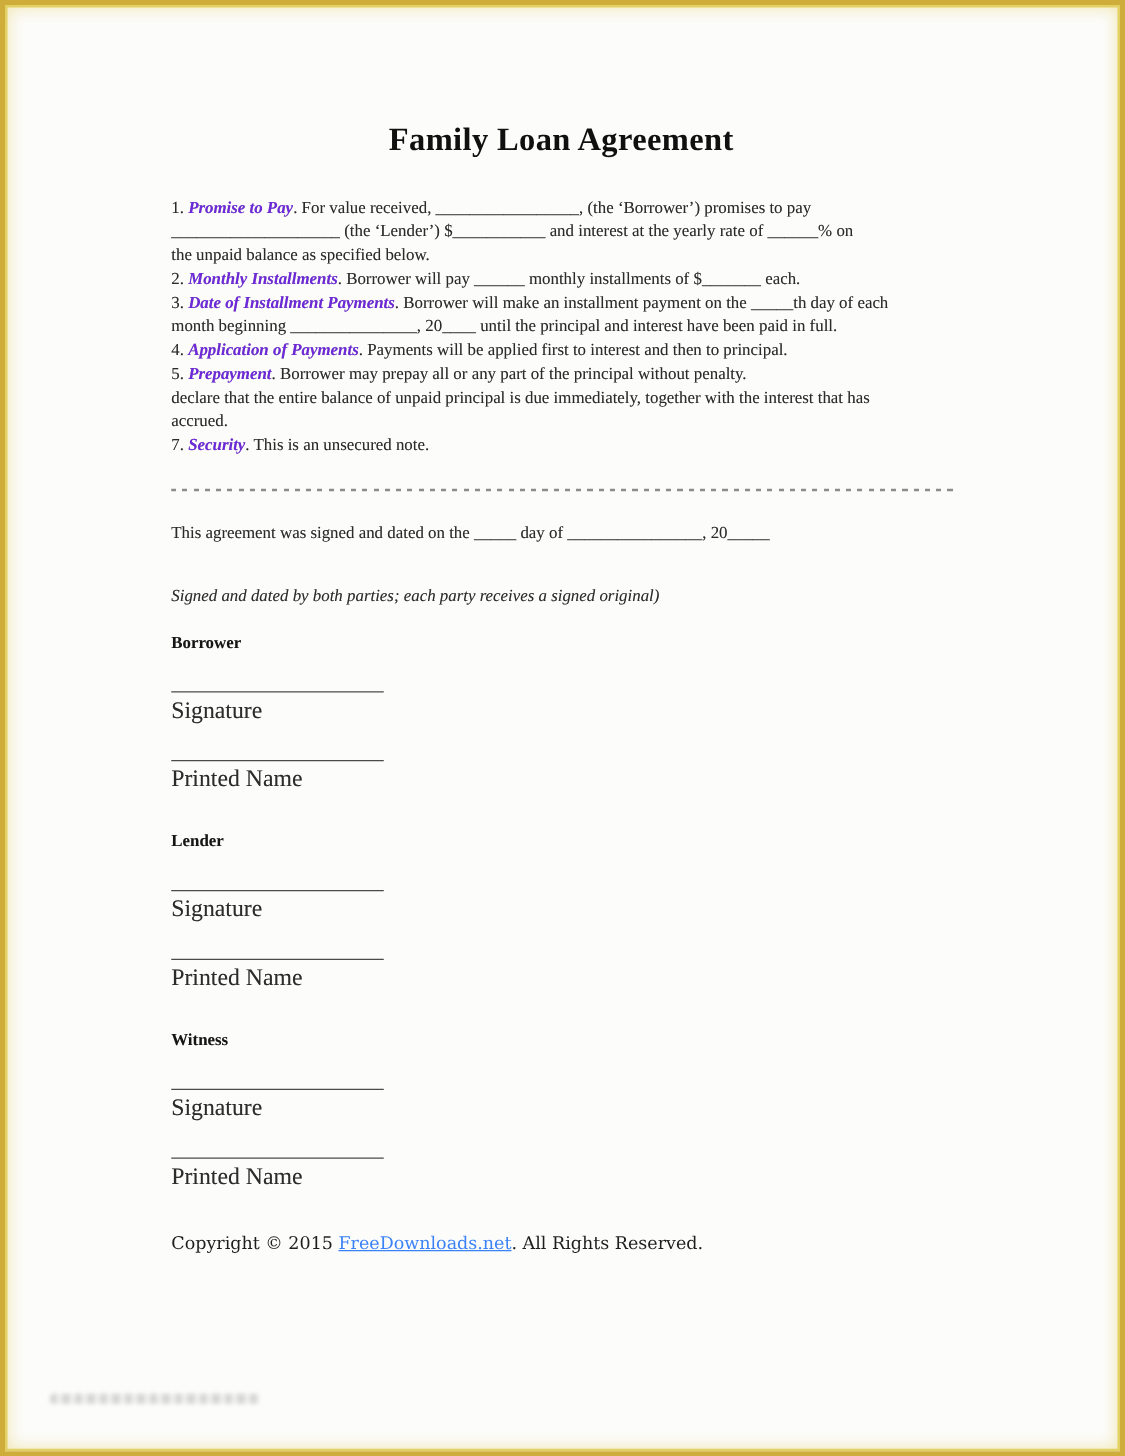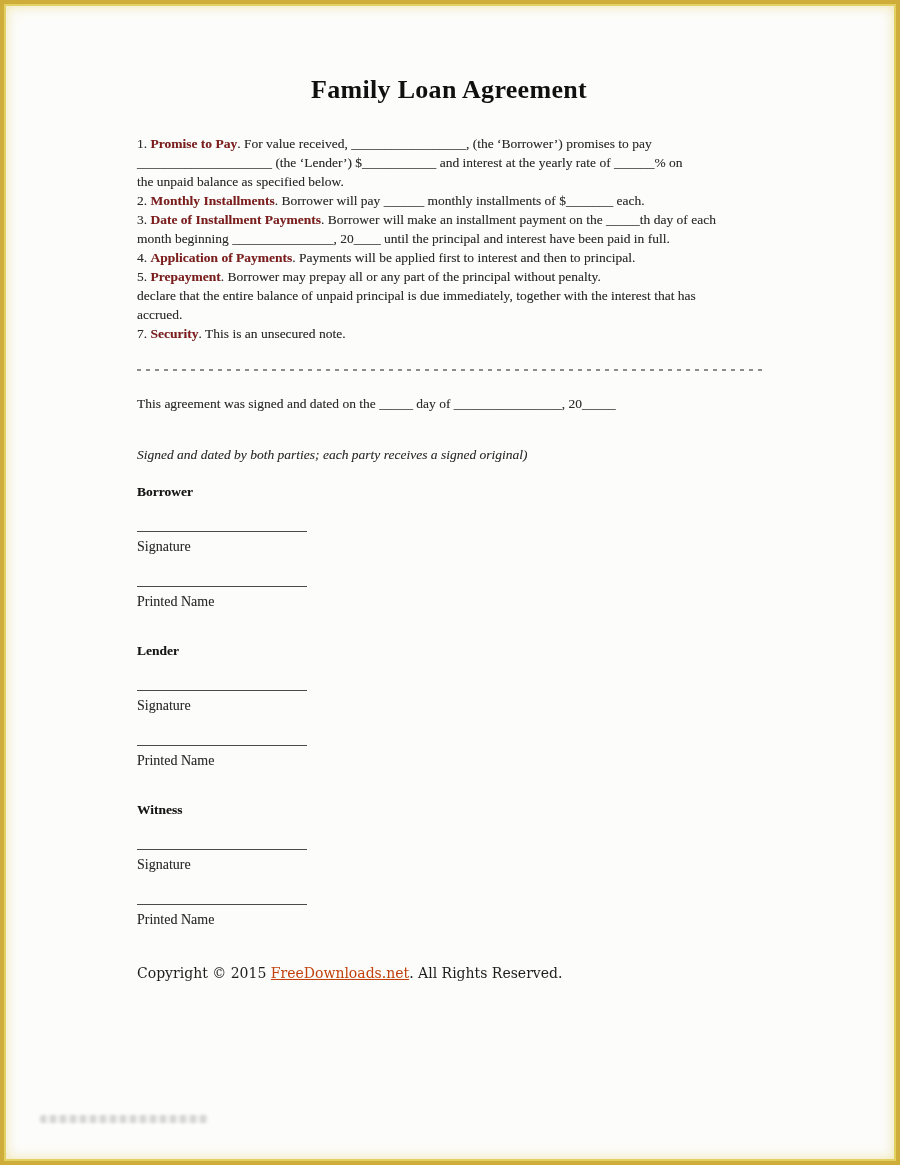--- a/index.html
+++ b/index.html
@@ -9,56 +9,56 @@
     box-sizing:border-box;
     background:#fcfcfa;
     border:4px solid #cfad3a;
     box-shadow: inset 0 0 0 2px #e3d063, inset 0 0 12px 3px rgba(236,224,160,0.75);
     overflow:hidden;
     font-family:"Liberation Serif", serif;
     color:#2c2c2c;
   }
   .content{margin:0 135px 0 133px;}
   .doc-title{
-    padding-top:70px;
+    padding-top:92px;
     text-align:center;
     font-size:26px;
     font-weight:bold;
     letter-spacing:0.3px;
     color:#101010;
     line-height:32px;
   }
   .clause{font-size:13.5px;line-height:19px;color:#2b2b2b;text-shadow:0 0 0.4px rgba(40,40,40,0.35);}
   .clause .line{white-space:nowrap;}
   .clause-first{margin-top:28px;}
   .clause + .clause{}
-  .clause b{color:#7f1d1d;}
+  .clause b{color:#6d28d9;font-style:italic;}
   .dashed-sep{
     margin-top:26px;
     width:630px;height:2px;
     background:repeating-linear-gradient(90deg,#8c8c8c 0 4px,transparent 4px 9px);
   }
   .sign-line-text{
     margin-top:23px;
     font-size:13.5px;line-height:19px;white-space:nowrap;
     text-shadow:0 0 0.4px rgba(40,40,40,0.35);
   }
   .sign-line-text.second{margin-top:32px;font-style:italic;}
   .sig-section{margin-top:30px;}
   .sig-section.first{margin-top:18px;}
   .sig-role{font-size:13.5px;font-weight:bold;line-height:19px;color:#161616;text-shadow:0 0 0.4px rgba(40,40,40,0.35);}
   .sig-rule{width:170px;border-bottom:1.6px solid #4a4a4a;height:0;margin-top:30px;}
-  .sig-label{font-size:14px;line-height:19px;margin-top:5px;text-shadow:0 0 0.4px rgba(40,40,40,0.35);}
+  .sig-label{font-size:19px;line-height:19px;margin-top:5px;text-shadow:0 0 0.4px rgba(40,40,40,0.35);}
   .footer{
     margin-top:35px;
     font-family:"DejaVu Serif", serif;
     font-size:14px;line-height:18px;
     color:#1e1e1e;
   }
-  .footer a{color:#c2410c;text-decoration:underline;cursor:pointer;}
+  .footer a{color:#3b82f6;text-decoration:underline;cursor:pointer;}
   .watermark{
     position:absolute;left:36px;top:1111px;
     width:168px;height:8px;
     background:repeating-linear-gradient(90deg,rgba(150,150,150,0.38) 0 6px,rgba(190,190,190,0.15) 6px 10px);
     filter:blur(1.6px);
     border-radius:3px;
   }
 </style>
 </head>
 <body>

